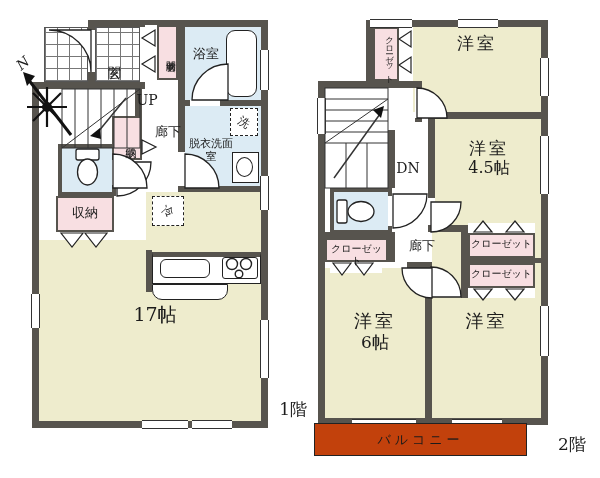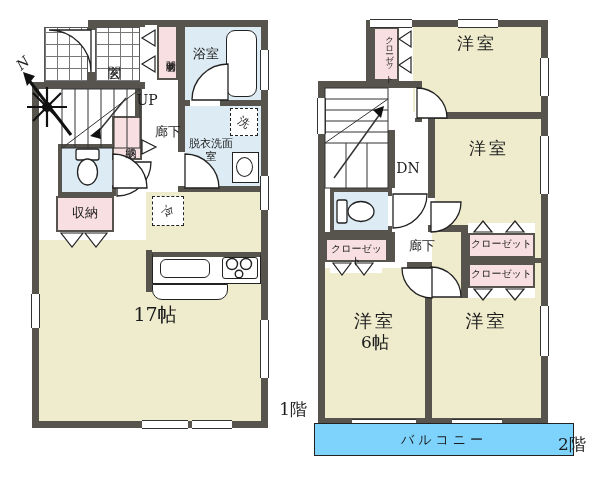--- a/index.html
+++ b/index.html
@@ -124,21 +124,21 @@
 
     <div class="abs win-h" style="left:370px;top:19px;width:42px;height:9px;"></div>
     <div class="abs win-h" style="left:458px;top:19px;width:40px;height:9px;"></div>
     <div class="abs win-v" style="left:540px;top:58px;width:9px;height:38px;"></div>
     <div class="abs win-v" style="left:540px;top:136px;width:9px;height:58px;"></div>
     <div class="abs win-v" style="left:540px;top:306px;width:9px;height:50px;"></div>
     <div class="abs win-v" style="left:317px;top:98px;width:9px;height:36px;"></div>
     <div class="abs win-h" style="left:352px;top:419px;width:64px;height:9px;"></div>
     <div class="abs win-h" style="left:452px;top:419px;width:50px;height:9px;"></div>
 
-    <div class="abs center" style="left:314px;top:423px;width:260px;height:33px;background:#7dd3fc;border:1.8px solid #222;">
+    <div class="abs center" style="left:314px;top:423px;width:213px;height:33px;background:#c2410c;border:1.8px solid #222;">
       <span class="lbl" style="position:static;font-size:13px;letter-spacing:4px;">バルコニー</span>
     </div>
   </div>
 
   <svg width="600" height="478" viewBox="0 0 600 478">
 
     <g fill="#fff" stroke="#222" stroke-width="1.3">
       <path d="M91,30 L91,72 A42,42 0 0 0 49,30 Z"></path>
       <path d="M228,100 L192,100 A36,36 0 0 1 228,64 Z"></path>
       <path d="M185,188 L185,154 A34,34 0 0 1 219,188 Z"></path>
@@ -236,20 +236,21 @@
     <div style="font-size:19px;">17帖</div>
   </div>
   <span class="lbl" style="left:263px;top:399px;width:44px;font-size:17px;text-align:right;">1階</span>
 
   <span class="lbl vt" style="left:377px;top:29px;width:17px;height:51px;font-size:8.5px;letter-spacing:0;">クローゼット</span>
   <div class="lbl" style="left:413px;top:33px;width:128px;">
     <div style="font-size:17px;letter-spacing:3px;">洋室</div>
   </div>
   <div class="lbl" style="left:437px;top:138px;width:104px;">
     <div style="font-size:17px;letter-spacing:3px;">洋室</div>
+    <div style="font-size:16px;">4.5帖</div>
   </div>
   <span class="lbl" style="left:391px;top:160px;width:34px;font-size:14px;">DN</span>
   <span class="lbl" style="left:402px;top:238px;width:40px;font-size:13px;">廊下</span>
   <span class="lbl" style="left:326px;top:243px;width:61px;font-size:10px;">クローゼット</span>
   <span class="lbl" style="left:469px;top:238px;width:65px;font-size:10px;">クローゼット</span>
   <span class="lbl" style="left:469px;top:268px;width:65px;font-size:10px;">クローゼット</span>
   <div class="lbl" style="left:325px;top:310px;width:100px;">
     <div style="font-size:18px;letter-spacing:3px;">洋室</div>
     <div style="font-size:17px;">6帖</div>
   </div>

